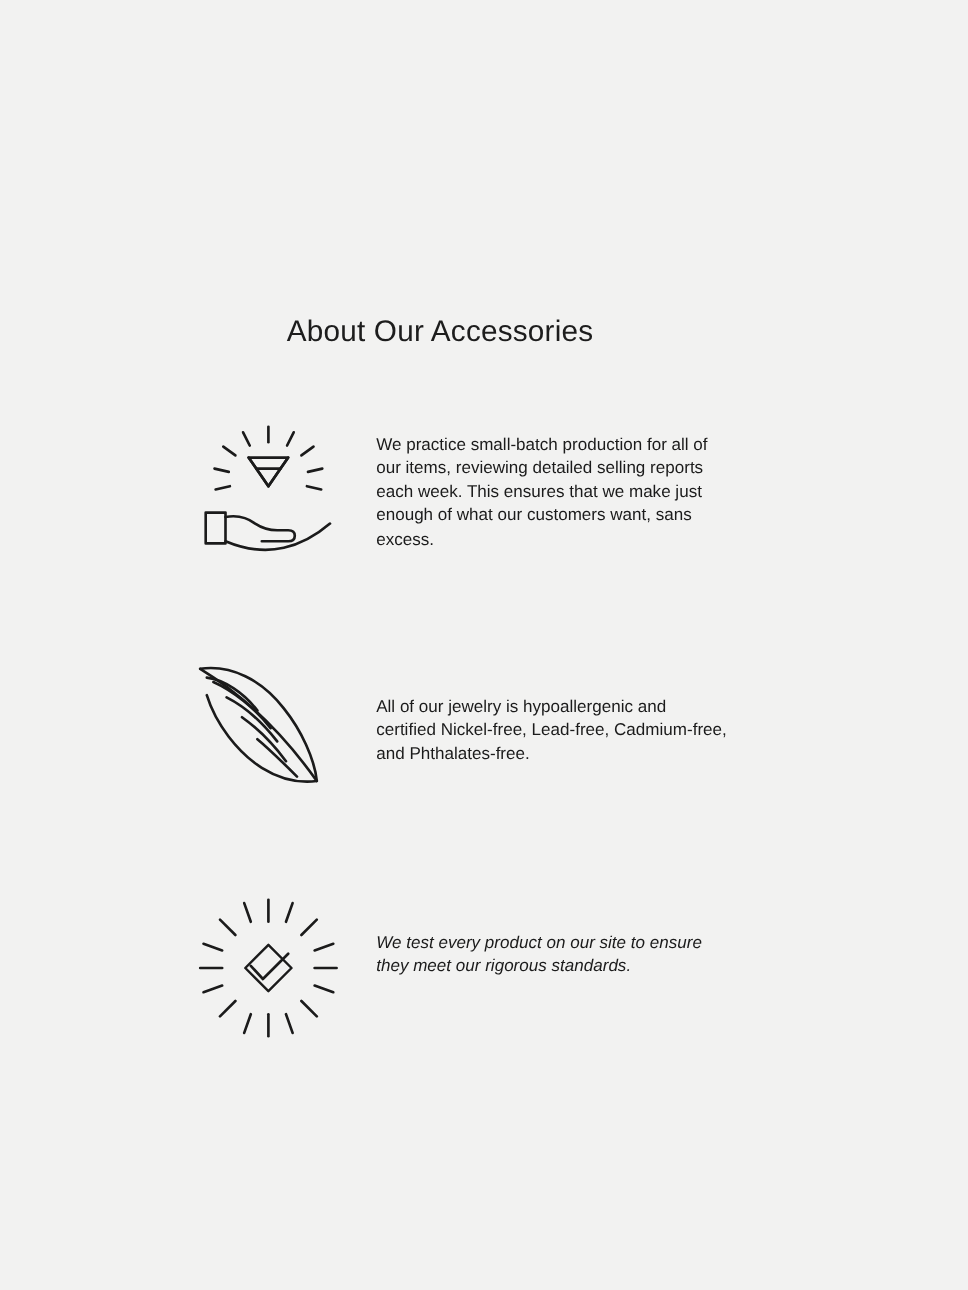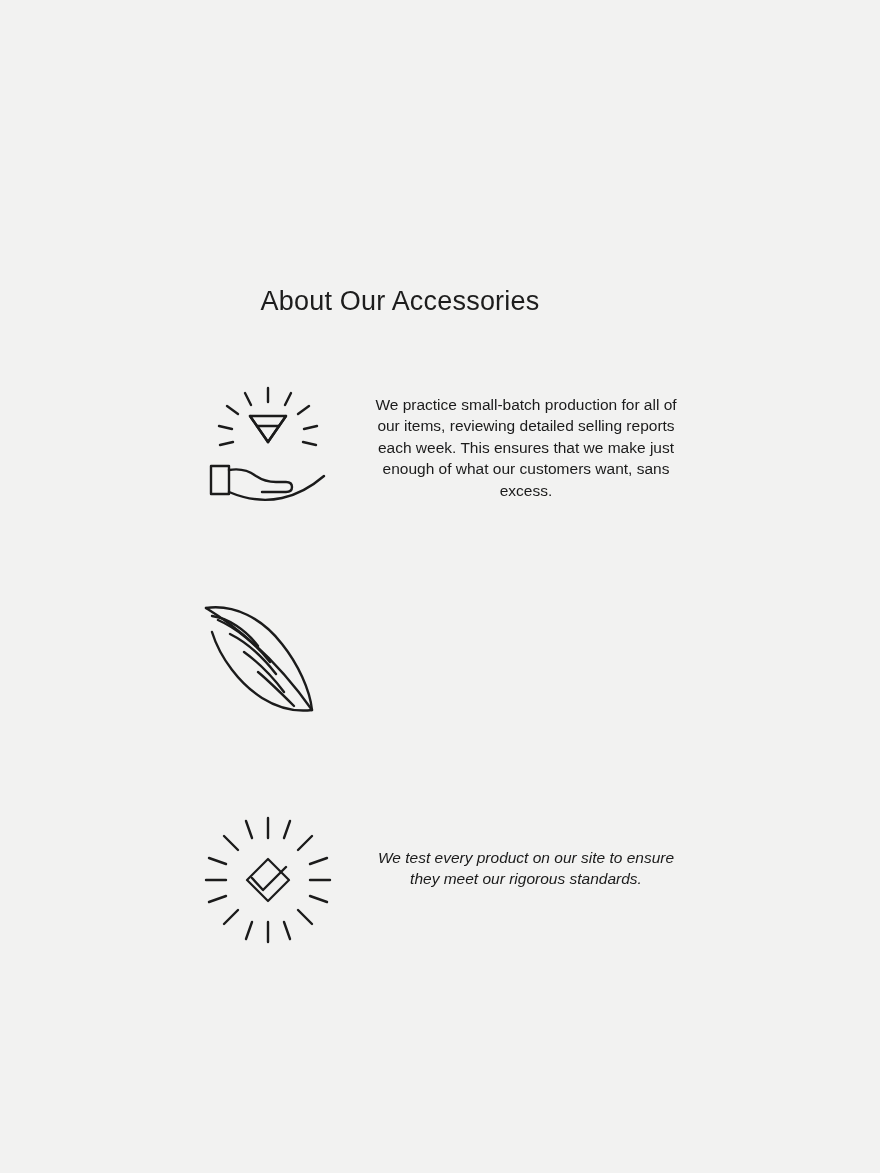--- a/index.html
+++ b/index.html
@@ -27,23 +27,22 @@
     width: 800px;
     text-align: center;
     font-size: 27px;
     font-weight: 400;
     letter-spacing: 0.2px;
     color: #1d1d1d;
   }
   .features {
     position: absolute;
     top: 372px;
-    left: 198px;
+    left: 174px;
     width: 500px;
-    text-align: center;
   }
   .feature {
     display: flex;
     align-items: flex-start;
     margin-bottom: 80px;
   }
   .feature:last-child {
     margin-bottom: 0;
     font-style: italic;
   }
@@ -113,20 +112,21 @@
         <svg width="136" height="124" viewBox="0 0 136 124" fill="none" stroke="#1b1b1b" stroke-width="2.4" stroke-linecap="round" stroke-linejoin="round">
           <path d="M6 8 C42 30 78 62 112 110"></path>
           <path d="M6 8 C34 4 62 18 82 44 C98 64 110 90 112 110 C96 112 78 108 62 98 C40 84 20 58 12 32"></path>
           <path d="M18 20 C36 28 56 44 70 62"></path>
           <path d="M30 34 C46 42 62 56 76 74"></path>
           <path d="M44 52 C58 62 72 76 84 92"></path>
           <path d="M58 72 C70 82 82 94 94 106"></path>
           <path d="M12 16 C28 18 46 30 58 46"></path>
         </svg>
       </div>
+      <div class="feature-text">All of our jewelry is hypoallergenic and certified Nickel-free, Lead-free, Cadmium-free, and Phthalates-free.</div>
     </div>
 
     <div class="feature f3">
       <div class="feature-icon">
         <svg width="136" height="136" viewBox="0 0 136 136" fill="none" stroke="#1b1b1b" stroke-width="2.4" stroke-linecap="round" stroke-linejoin="round">
 
           <path d="M52 66 L63 78 L86 55"></path>
           <path d="M47 68 L68 47 L89 68 L68 89 Z" stroke-width="2.2"></path>
 
           <path d="M68 6 L68 26"></path>

